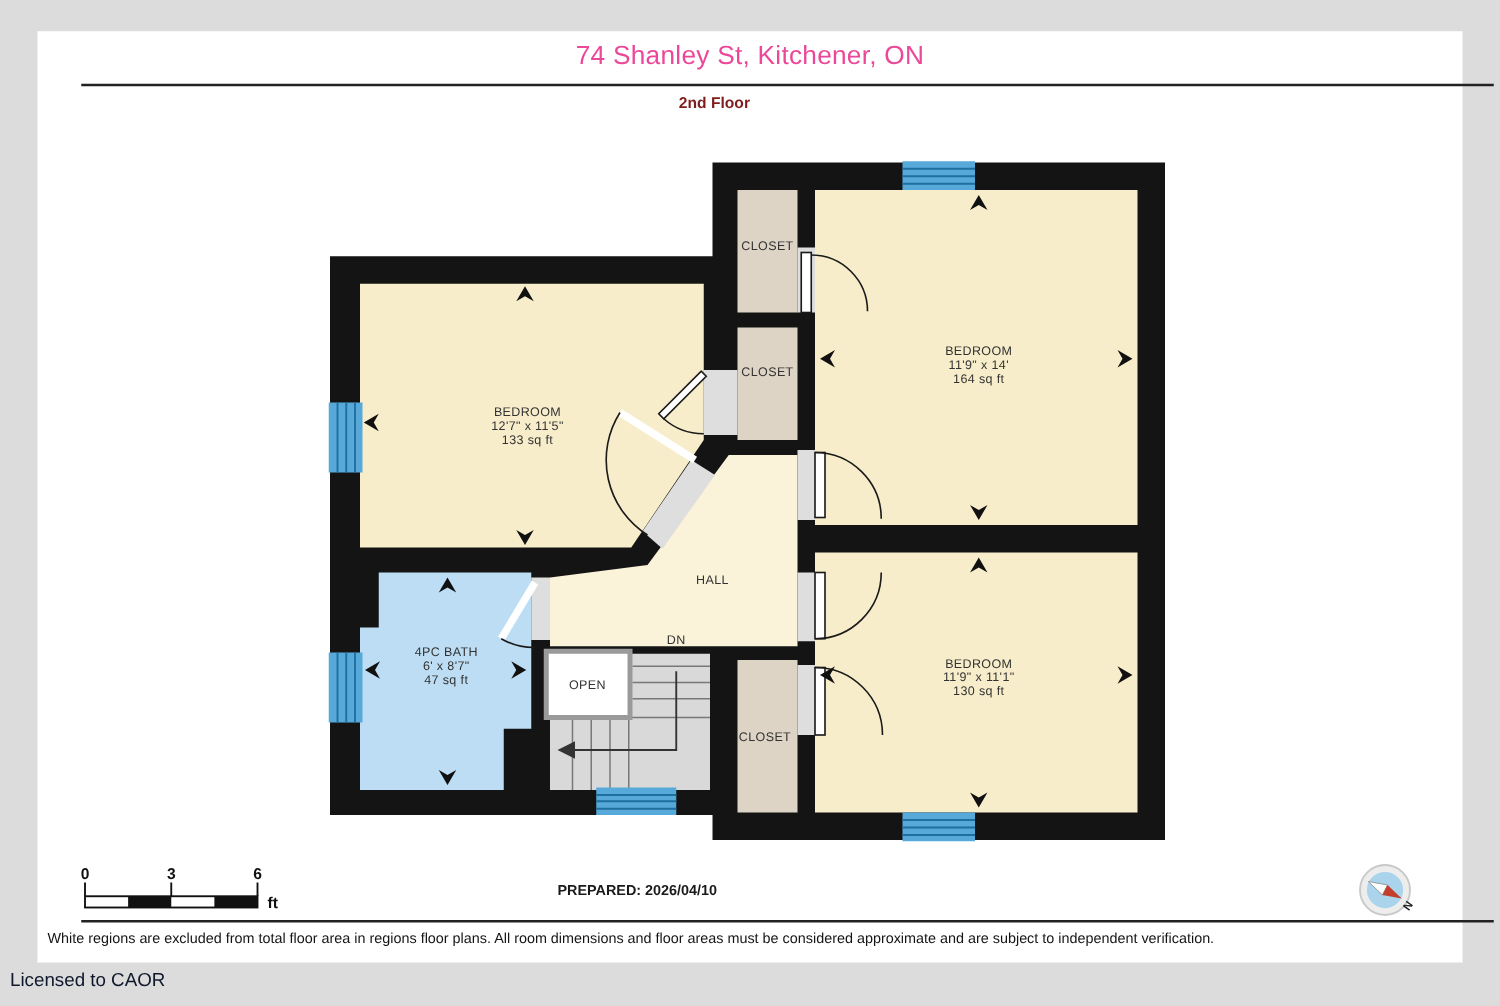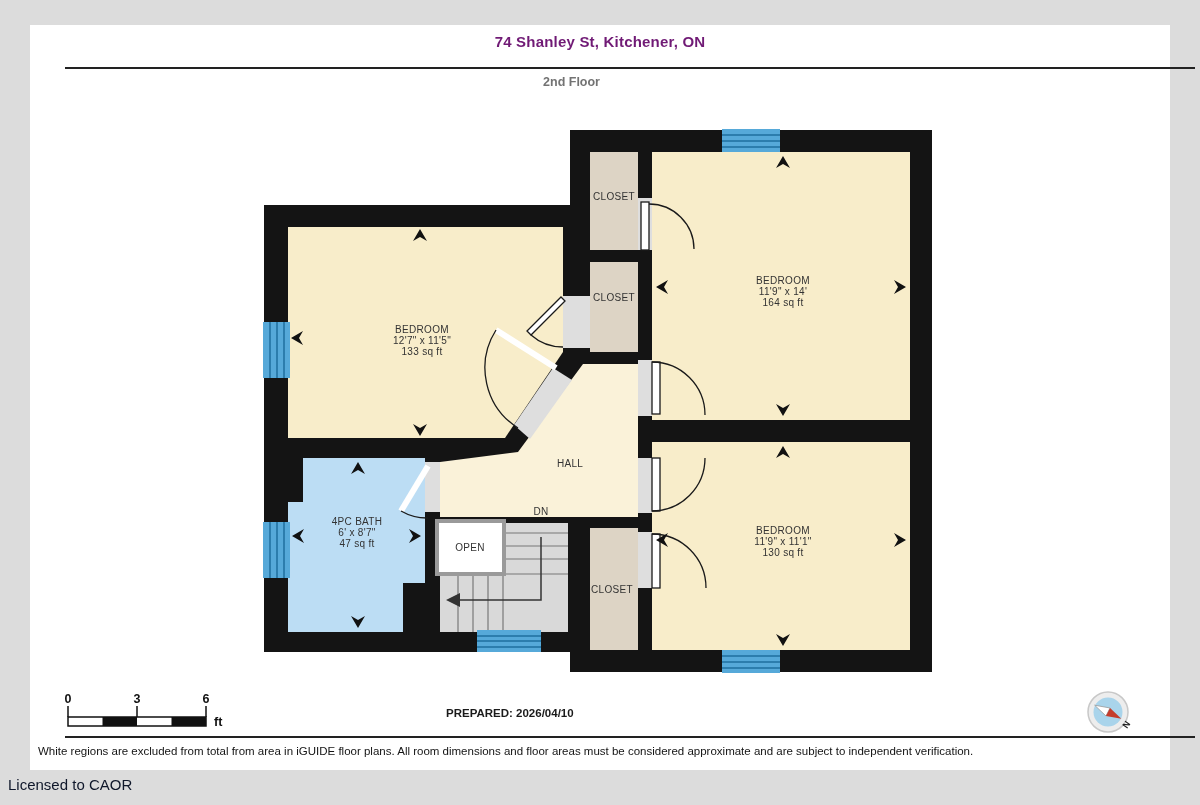--- a/index.html
+++ b/index.html
@@ -3,26 +3,26 @@
 <meta charset="utf-8">
 <style>
   html,body{margin:0;padding:0}
   body{
     width:1200px;height:805px;position:relative;overflow:hidden;
     background:#dcdcdc;
     font-family:"Liberation Sans", sans-serif;
   }
   .page{position:absolute;left:30px;top:25px;width:1140px;height:745px;background:#ffffff}
   .title{position:absolute;left:0;top:8px;width:100%;text-align:center;
-    font-size:15px;font-weight:bold;color:#701a75;letter-spacing:.2px}
+    font-size:21px;font-weight:normal;color:#ec4899;letter-spacing:.2px}
   .rule{position:absolute;left:35px;width:1130px;height:2px;background:#222}
   .rule-top{top:42px}
   .rule-bottom{top:711px}
   .floor-name{position:absolute;left:370px;top:50px;width:200px;text-align:right;
-    font-size:12.5px;font-weight:bold;color:#737373}
+    font-size:12.5px;font-weight:bold;color:#7f1d1d}
   .areas{position:absolute;left:583px;top:50px;font-size:12.5px;line-height:16px;color:#111}
   .prepared{position:absolute;left:416px;top:682px;width:300px;text-align:left;
     font-size:11.5px;font-weight:bold;color:#1a1a1a}
   .disclaimer{position:absolute;left:8px;top:720px;width:1120px;
     font-size:11.5px;color:#141414}
   .watermark{position:absolute;left:8px;top:776px;font-size:15px;color:#0f172a}
   svg.plan{position:absolute;left:0;top:0;width:1200px;height:805px;display:block}
   text.rm{font-family:"Liberation Sans",sans-serif;font-size:10px;fill:#333;
     letter-spacing:.3px;text-anchor:middle}
   text.scale-num{font-family:"Liberation Sans",sans-serif;font-size:12.5px;
@@ -33,21 +33,21 @@
 </style>
 </head>
 <body>
 
 <div class="page">
   <div class="title">74 Shanley St, Kitchener, ON</div>
   <div class="rule rule-top"></div>
   <div class="floor-name">2nd Floor</div>
   <div class="prepared">PREPARED: 2026/04/10</div>
   <div class="rule rule-bottom"></div>
-  <div class="disclaimer">White regions are excluded from total from area in iGUIDE floor plans. All room dimensions and floor areas must be considered approximate and are subject to independent verification.</div>
+  <div class="disclaimer">White regions are excluded from total floor area in regions floor plans. All room dimensions and floor areas must be considered approximate and are subject to independent verification.</div>
 </div>
 
 <svg class="plan" viewBox="0 0 1200 805">
 
   <path d="M264,205 L570,205 L570,130 L932,130 L932,672 L570,672 L570,652 L264,652 Z" fill="#141414"></path>
 
   <path d="M288,227 L563,227 L563,352 L505,438 L288,438 Z" fill="#f8edca"></path>
   <path d="M303,458 L425,458 L425,583 L403,583 L403,632 L288,632 L288,502 L303,502 Z" fill="#bcddf4"></path>
   <path d="M583,364 L638,364 L638,517 L440,517 L440,462 L518,452 Z" fill="#faf2d9"></path>
   <rect x="440" y="523" width="128" height="109" fill="#d9d9d9"></rect>

